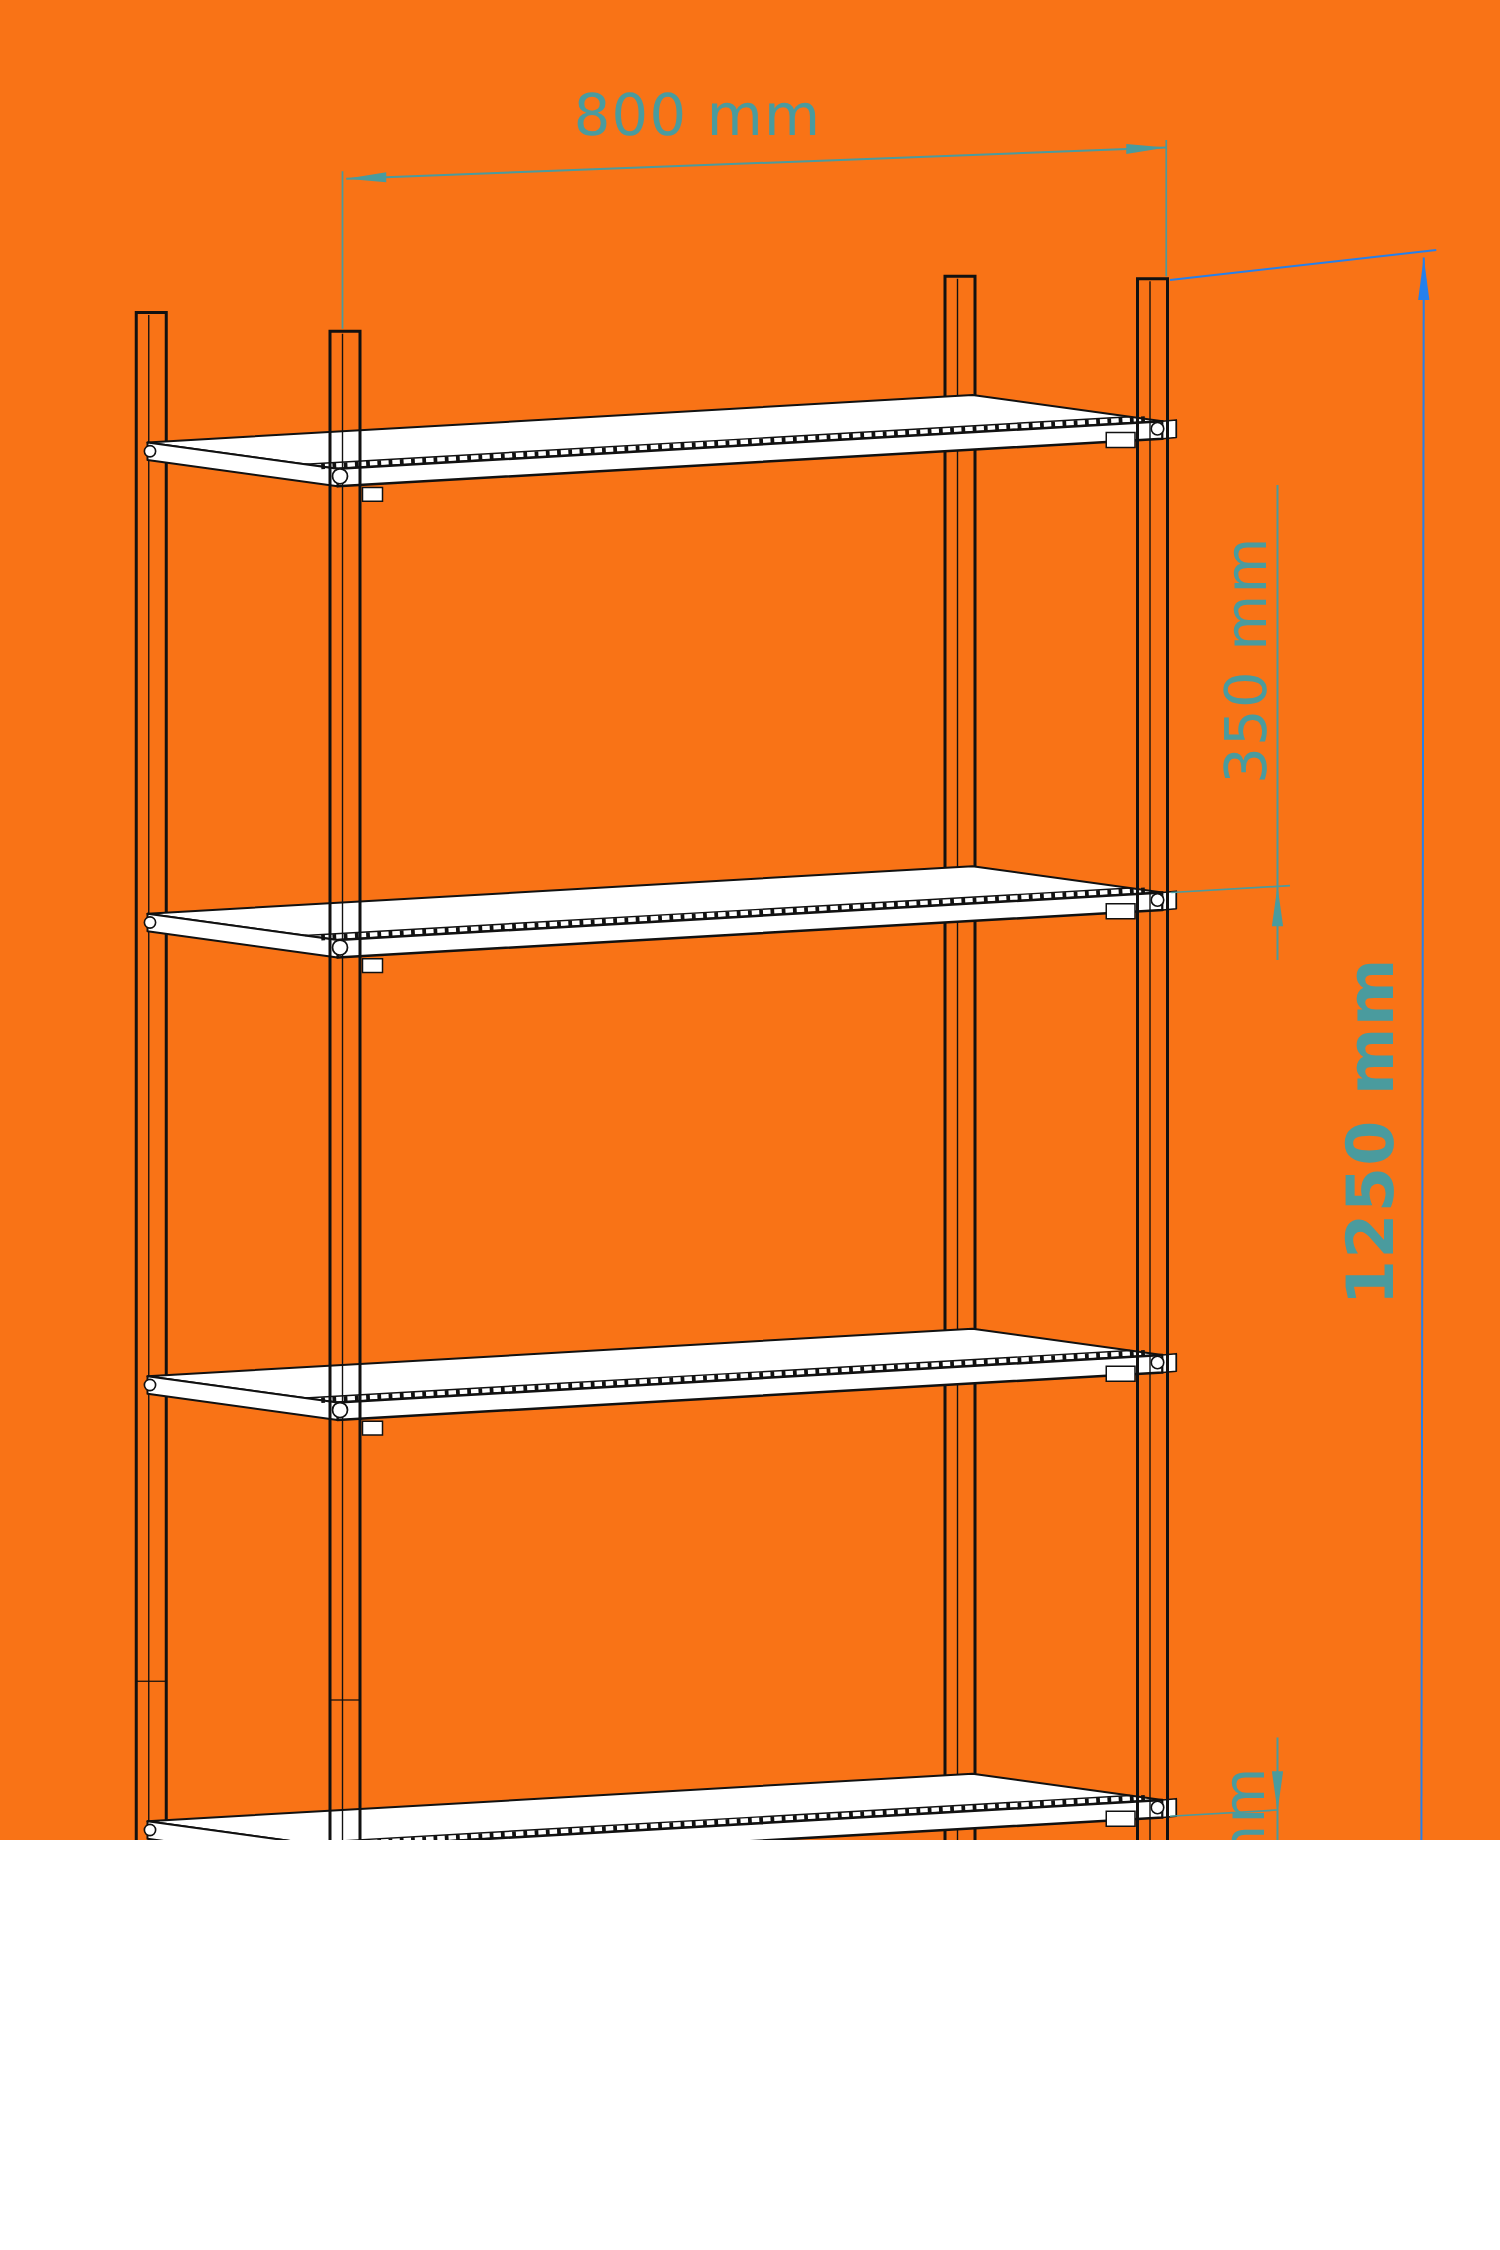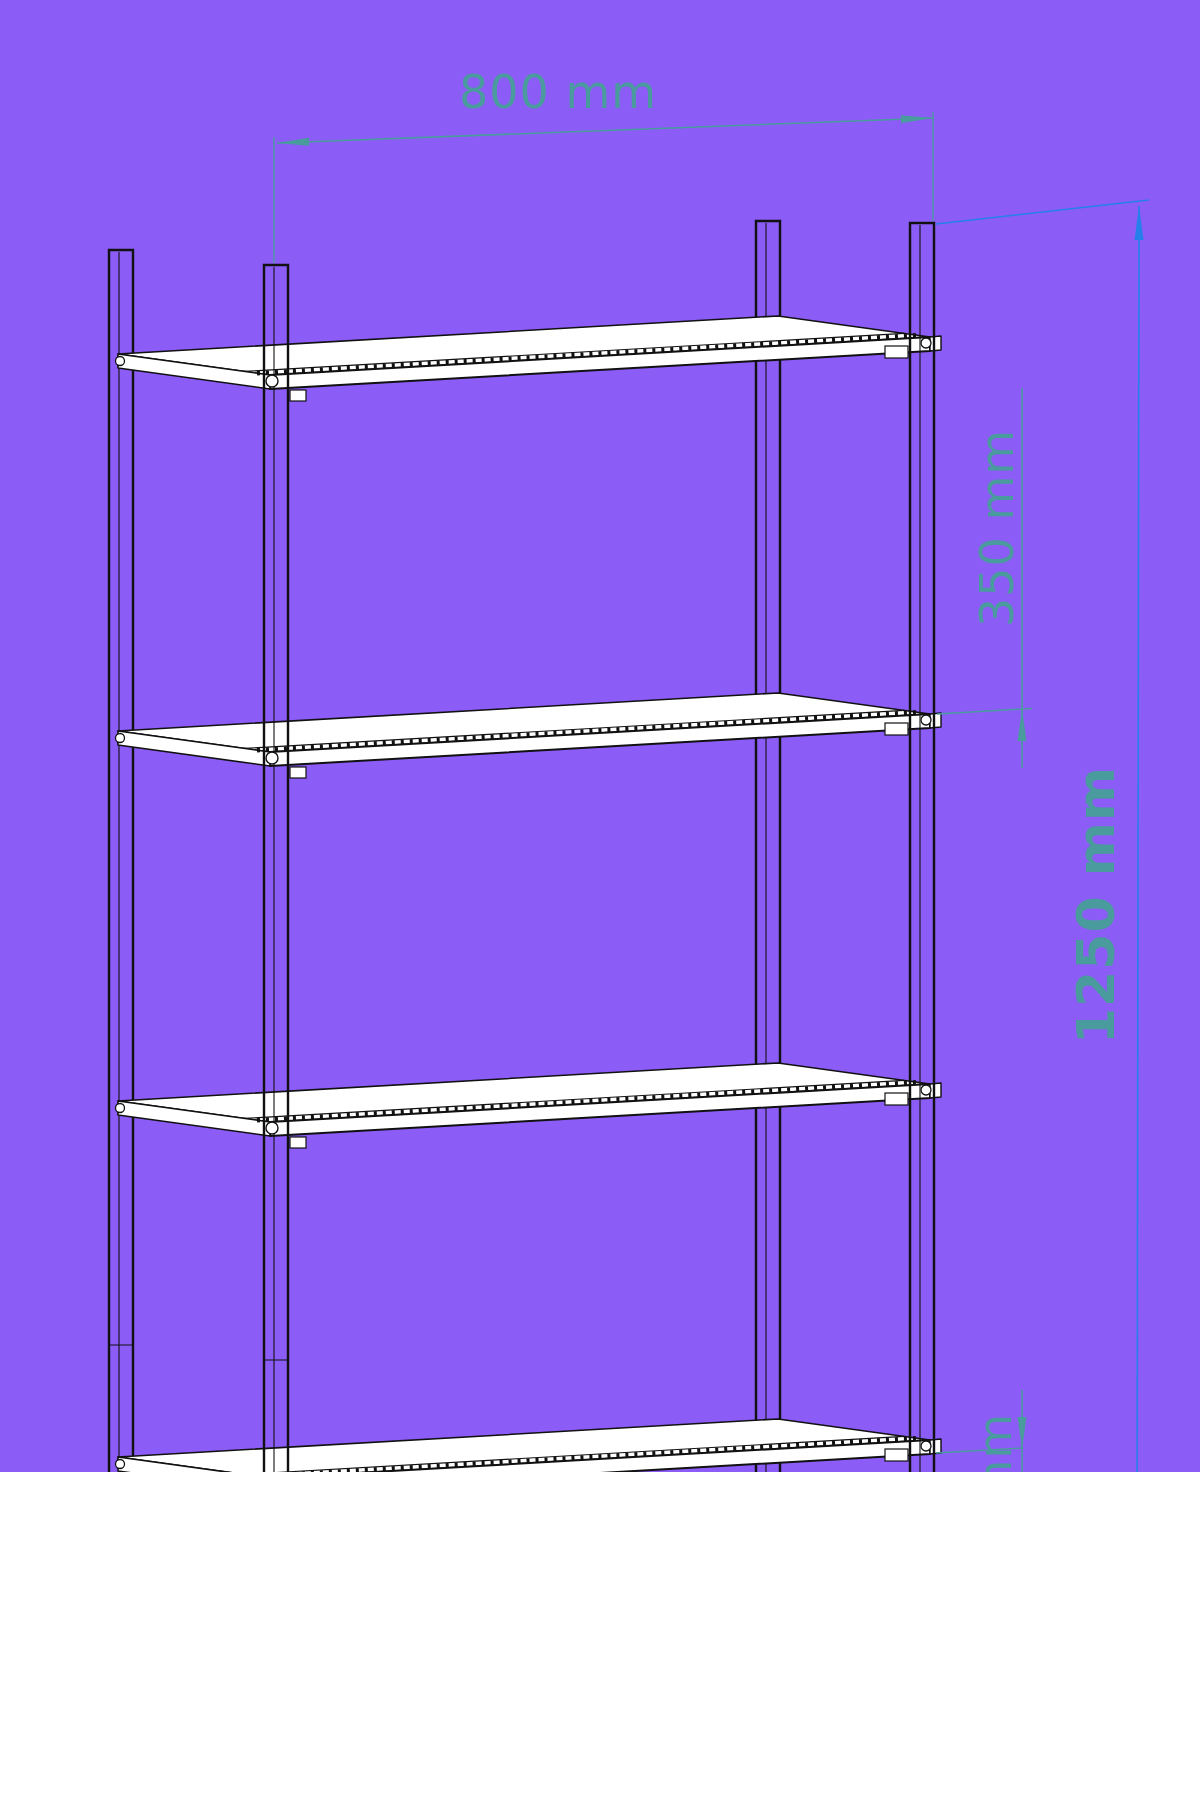--- a/index.html
+++ b/index.html
@@ -1,19 +1,19 @@
 <!DOCTYPE html>
 <html><head>
 <meta charset="utf-8">
 <style>
   html,body{margin:0;padding:0;background:#ffffff;}
   .stage{
     position:relative;
     width:1200px;height:1472px;
-    background:#8b5cf6;
+    background:#f97316;
     overflow:hidden;
     font-family:"DejaVu Sans","Liberation Sans",sans-serif;
   }
   svg{display:block;}
   text.dim{
     font-family:"DejaVu Sans","Liberation Sans",sans-serif;
     font-size:46px;
     letter-spacing:1px;
   }
   text.dim-bold{

